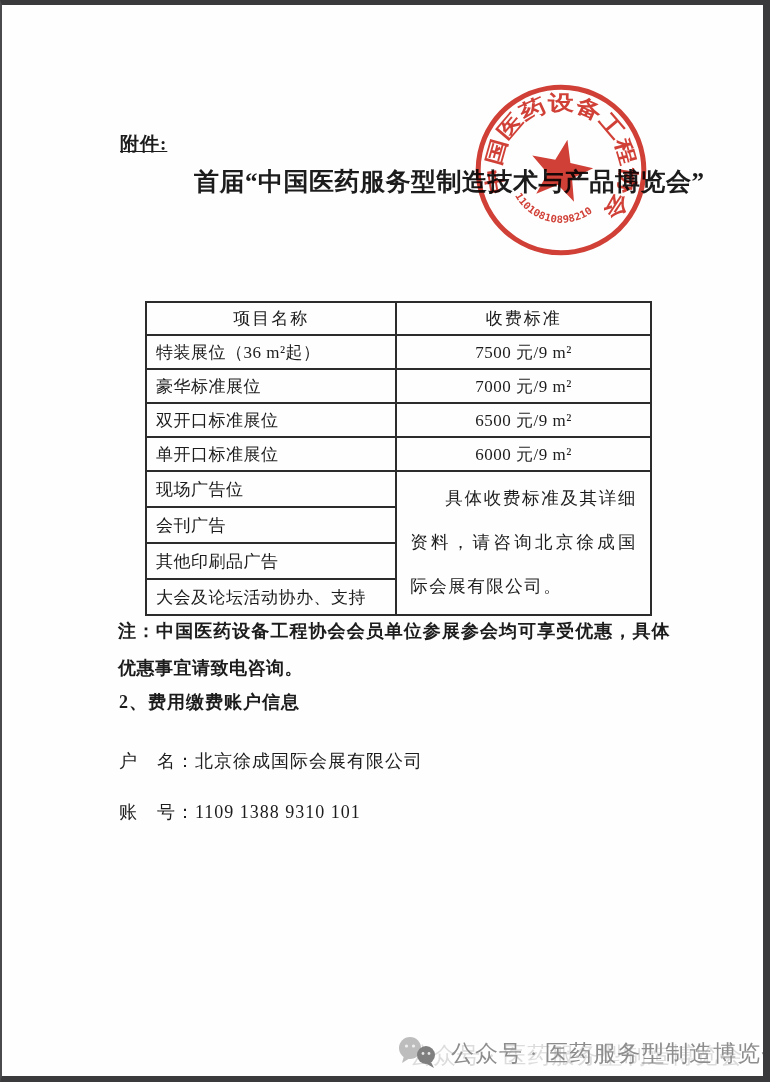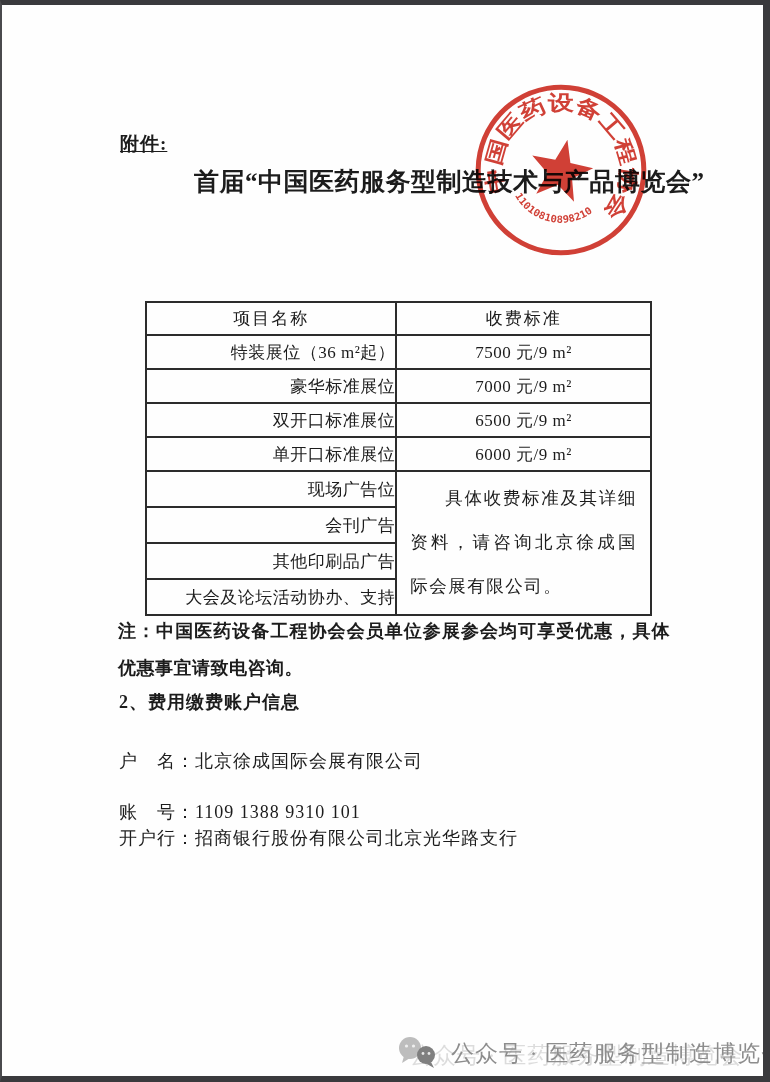--- a/index.html
+++ b/index.html
@@ -55,21 +55,21 @@
     font-size: 17px;
     margin-left: 28px;
   }
   .fee-table td, .fee-table th {
     border: 2px solid #2c2c2c;
     height: 34px;
     font-weight: 400;
     vertical-align: middle;
   }
   .fee-table th { height: 33px; text-align: center; letter-spacing: 2px; }
-  .fee-table td.name-cell { text-align: right; padding-left: 9px; letter-spacing: 0.5px; }
+  .fee-table td.name-cell { text-align: left; padding-left: 9px; letter-spacing: 0.5px; }
   .fee-table td.fee-cell  { text-align: center; letter-spacing: 0.5px; }
   .fee-table col.c1 { width: 273px; }
   .fee-table col.c2 { width: 274px; }
   .fee-table td.merged-cell {
     vertical-align: middle;
     padding: 4px 13px 6px 13px;
   }
   .merged-note {
     font-size: 17.5px; line-height: 44px;
     text-align: justify; text-indent: 2em;
@@ -175,23 +175,20 @@
 
   <div class="note-block">注：中国医药设备工程协会会员单位参展参会均可享受优惠，具体优惠事宜请致电咨询。</div>
 
   <div class="section-heading s2-heading">2、费用缴费账户信息</div>
 
   <div class="account-line acct-1">
     <span class="lab">户　名：</span><span>北京徐成国际会展有限公司</span>
   </div>
   <div class="account-line acct-2">
     <span class="lab">账　号：</span><span>1109 1388 9310 101</span>
-  </div>
-  <div class="account-line acct-3">
-    <span class="lab">开户行：</span><span>招商银行股份有限公司北京光华路支行</span>
   </div>
 
   <div class="footer-mark">
     <div class="wechat-icon-box">
       <svg viewBox="0 0 50 36" width="50" height="36">
         <circle cx="15" cy="13" r="11" fill="#bdbdbd"></circle>
         <polygon points="9,21 7,28 15,23" fill="#bdbdbd"></polygon>
         <circle cx="11.5" cy="11" r="1.6" fill="#efefef"></circle>
         <circle cx="18.5" cy="11" r="1.6" fill="#efefef"></circle>
         <circle cx="31" cy="20" r="9" fill="#7f7f7f"></circle>

